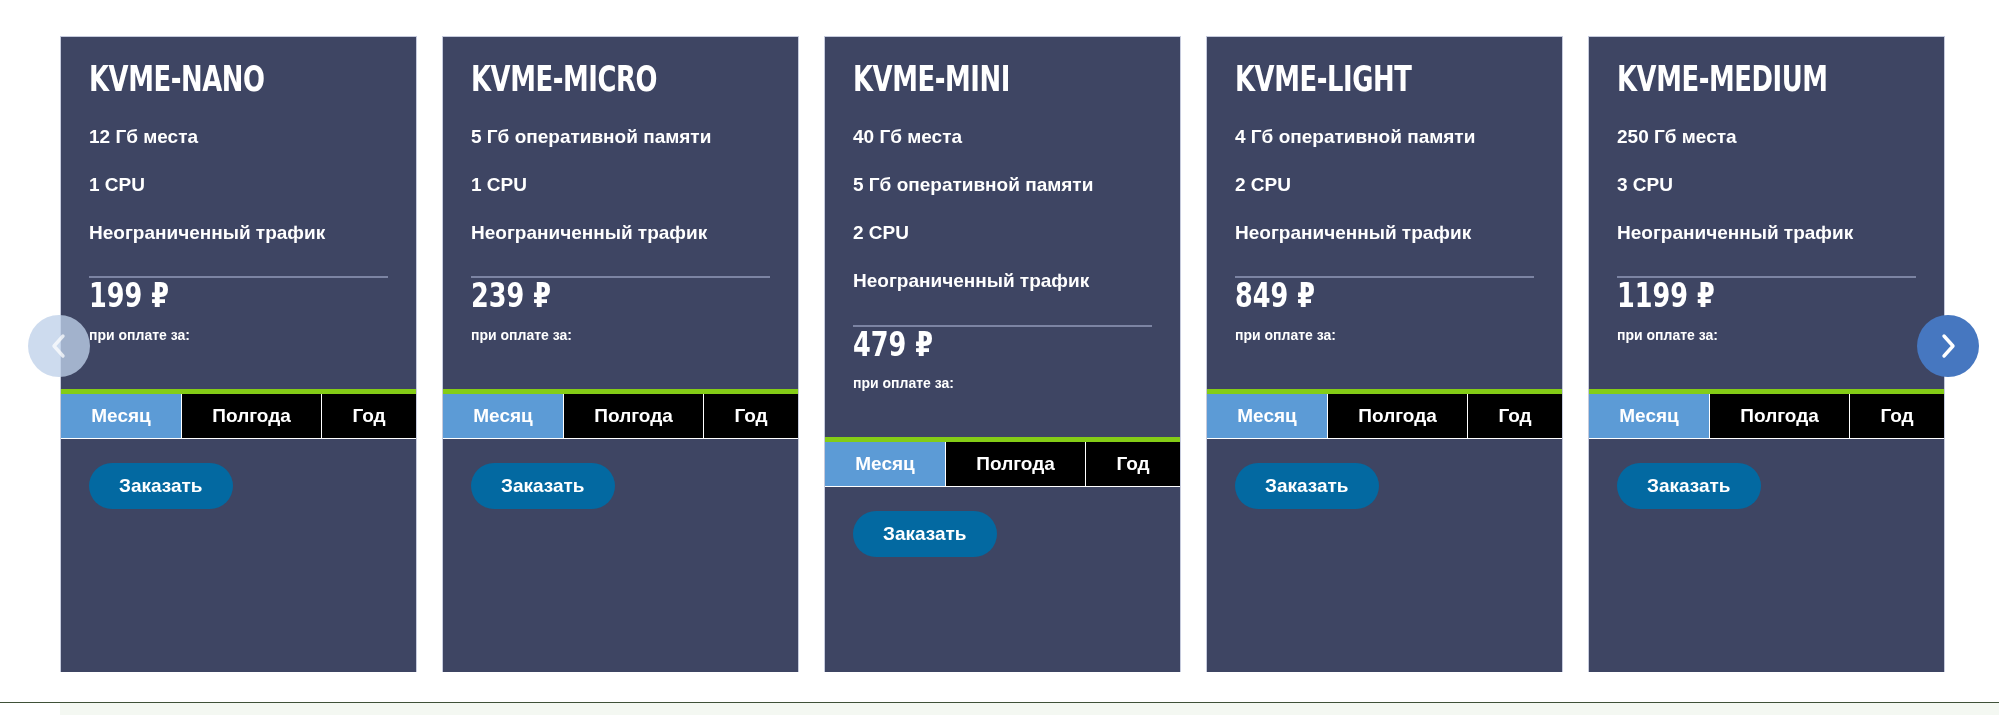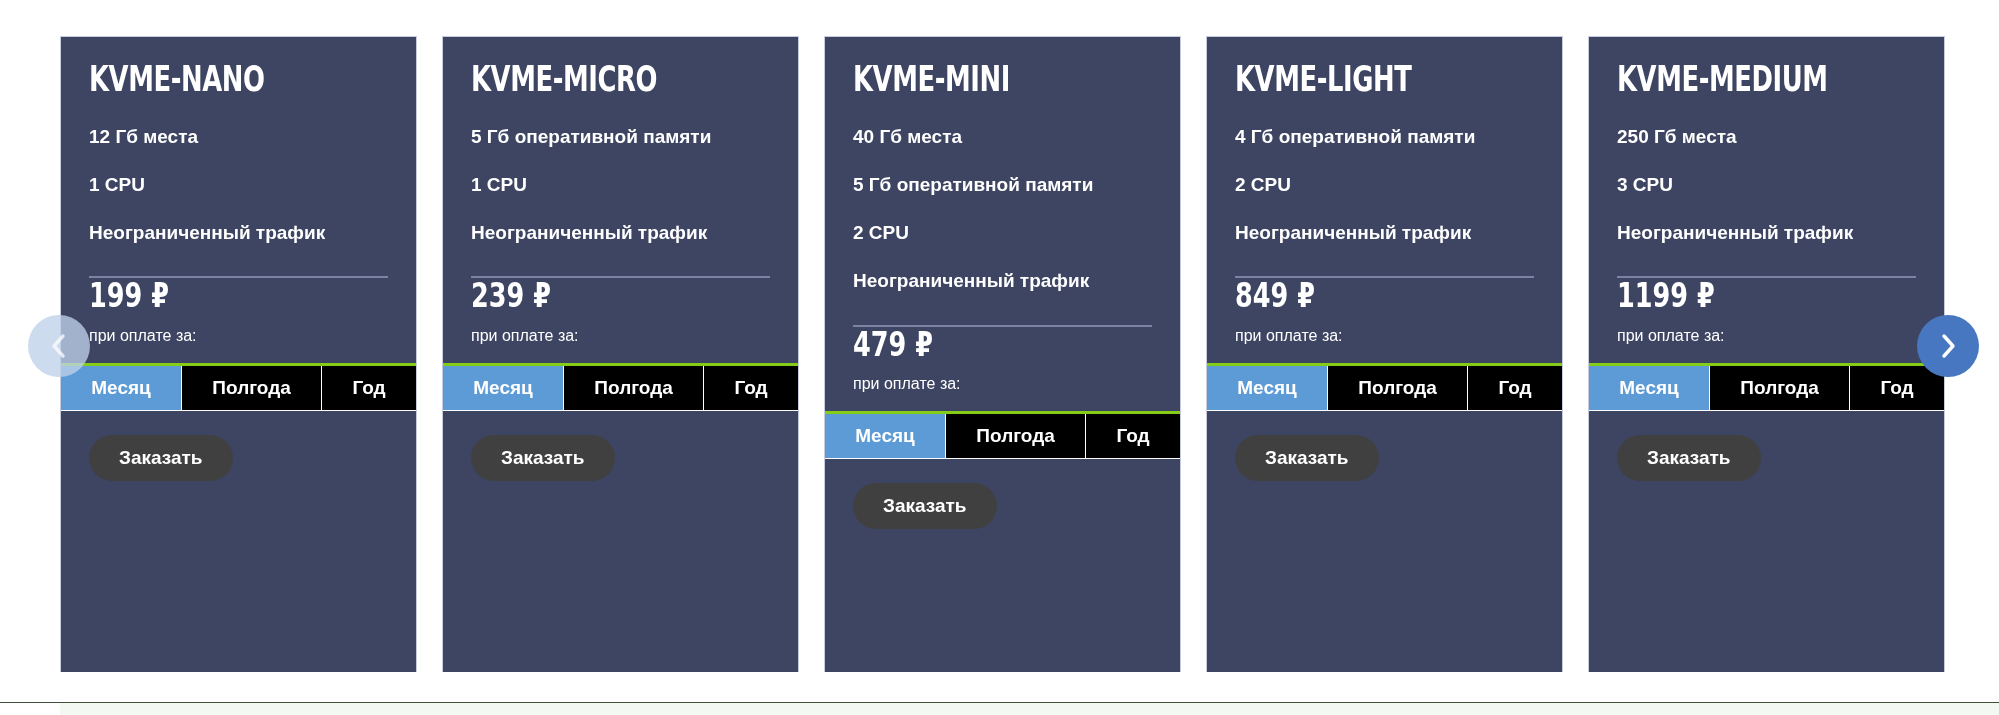--- a/index.html
+++ b/index.html
@@ -93,31 +93,32 @@
     font-size: 33px;
     line-height: 1.1;
     transform: scaleX(0.86);
     transform-origin: left center;
     white-space: nowrap;
     margin: 0 0 12px 0;
   }
 
   .price-caption {
     color: #ffffff;
-    font-size: 16px;
-    font-weight: normal;
+    font-size: 14px;
+    font-weight: bold;
     margin: 0 0 18px 0;
   }
 
   .period-tabs {
     display: flex;
     width: 100%;
-    border-top: 3px solid #84cc16;
+    border-top: 5px solid #84cc16;
     border-bottom: 1px solid #ffffff;
     box-sizing: border-box;
+    margin-top: 28px;
   }
 
   .period-tab {
     flex: 1 1 auto;
     background: #000000;
     color: #ffffff;
     font-size: 19px;
     font-weight: bold;
     text-align: center;
     padding: 11px 4px;
@@ -130,21 +131,21 @@
   .period-tab.active {
     background: #5c9bd6;
   }
 
   .order-wrap {
     padding: 24px 28px 32px 28px;
   }
 
   .order-button {
     display: inline-block;
-    background: #404040;
+    background: #0369a1;
     color: #ffffff;
     font-size: 19px;
     font-weight: bold;
     border: none;
     border-radius: 999px;
     padding: 12px 30px;
     cursor: pointer;
     font-family: "Liberation Sans", sans-serif;
   }
 

